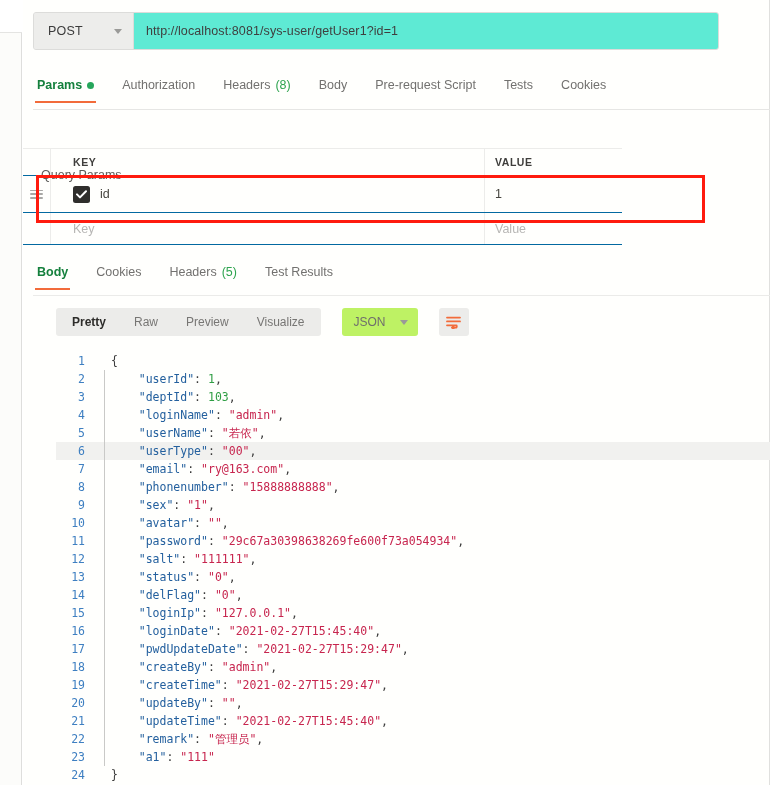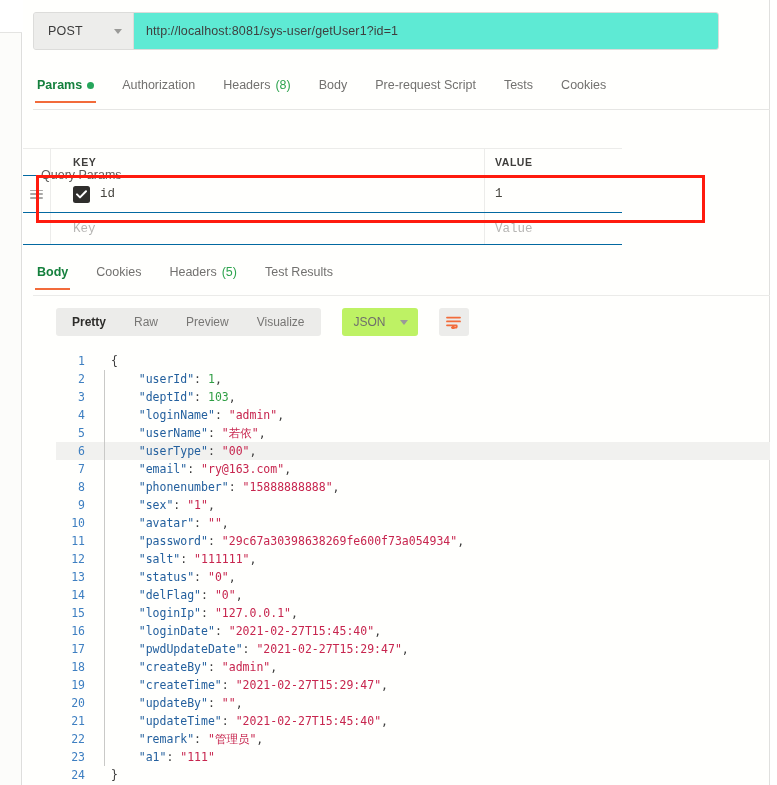--- a/index.html
+++ b/index.html
@@ -145,21 +145,21 @@
     position: absolute;
     left: 0px; top: 148px;
     width: 747px;
   }
   .prow {
     display: flex;
     width: 599px;
     border-top: 1px solid #ececea;
     border-bottom: 1px solid #0369a1;
   }
-  .prow + .prow { border-top: none; font-family: Liberation Mono, monospace; }
+  .prow + .prow { border-top: none; }
   .cell-handle {
     width: 28px;
     min-height: 30px;
     display: flex;
     align-items: center;
     justify-content: center;
     border-right: 1px solid #ececea;
   }
   .cell-key {
     flex: 1;

